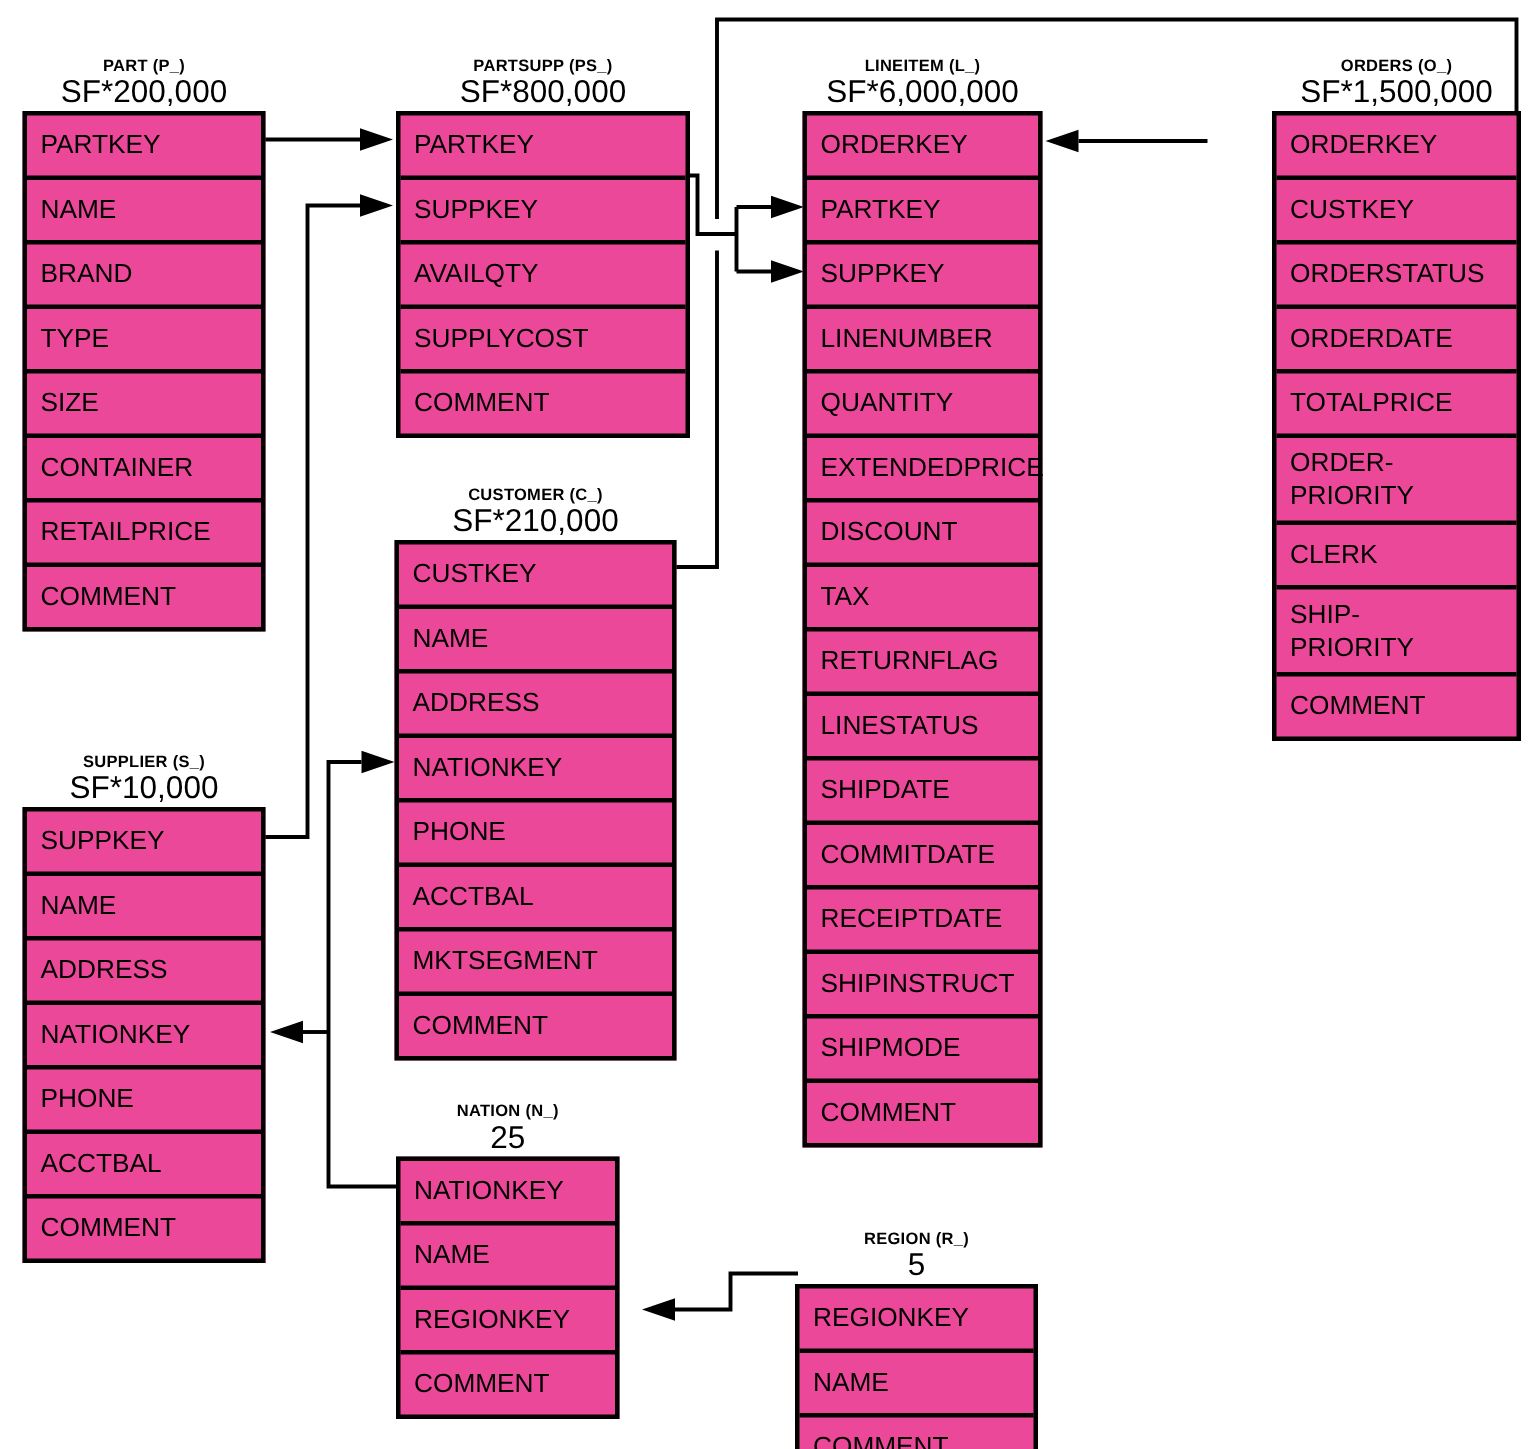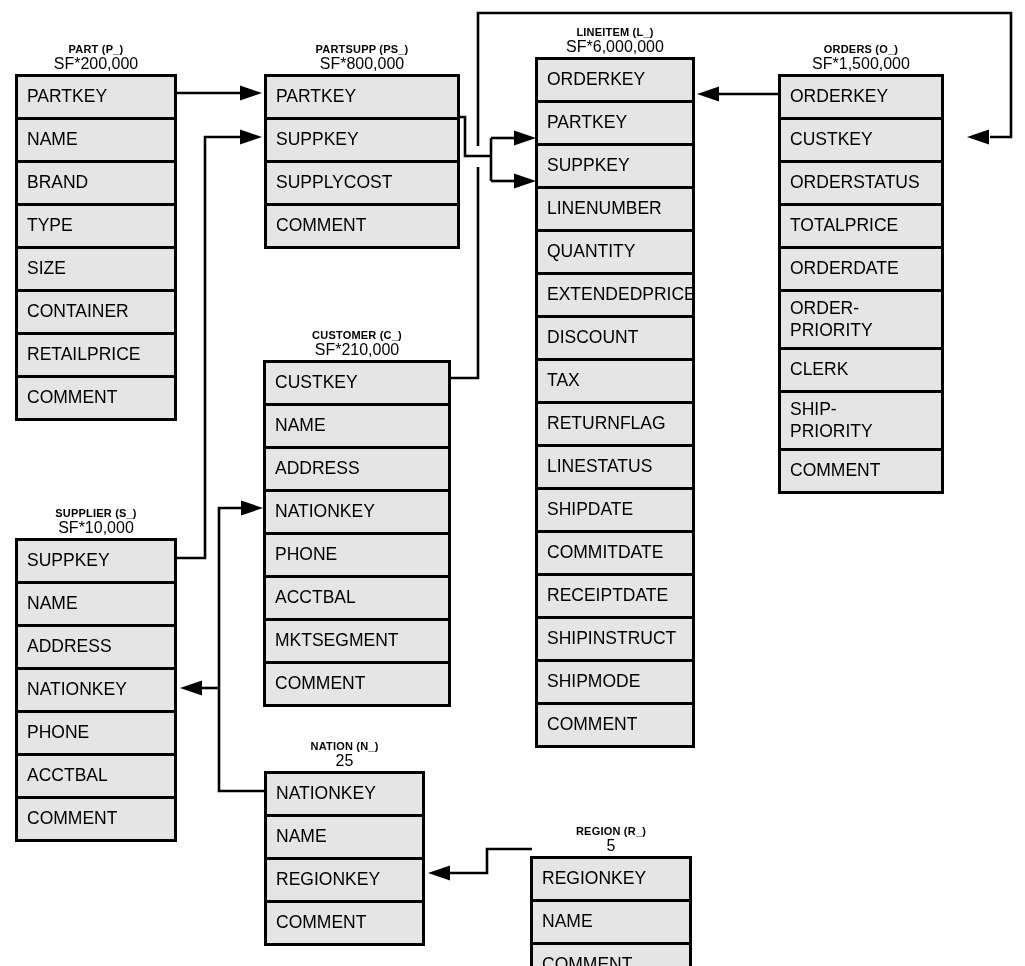--- a/index.html
+++ b/index.html
@@ -3,22 +3,22 @@
 <meta charset="utf-8">
 <style>
   html,body{margin:0;padding:0;background:#ffffff;}
   body{width:1025px;height:966px;position:relative;overflow:hidden;
        font-family:"Liberation Sans","DejaVu Sans",sans-serif;color:#000;}
   #wires{position:absolute;left:0;top:0;width:1025px;height:966px;z-index:1;}
   .table{position:absolute;z-index:2;}
   .thead{height:42px;display:flex;flex-direction:column;justify-content:flex-end;
          align-items:center;text-align:center;line-height:1.1;padding-bottom:1px;}
   .ttitle{font-weight:bold;font-size:11px;letter-spacing:0.2px;white-space:nowrap;}
-  .tcard{font-size:16px;white-space:nowrap;}
-  .tbody{border:3px solid #000;background:#e5e5e5;box-sizing:border-box;}
+  .tcard{font-size:21px;white-space:nowrap;}
+  .tbody{border:3px solid #000;background:#ec4899;box-sizing:border-box;}
   .row{border-top:3px solid #000;height:40px;display:flex;align-items:center;
        padding-left:9px;font-size:17.5px;white-space:pre-line;line-height:1.25;
        overflow:visible;letter-spacing:0px;}
   .row:first-child{border-top:none;}
   .row.tall{height:55px;}
   svg path{stroke:#000;stroke-width:2.6;fill:none;}
   svg polygon{fill:#000;stroke:none;}
 </style>
 </head>
 <body>
@@ -87,26 +87,27 @@
 </div>
 
 <div class="table" style="left:264px;top:31px;width:196px;">
   <div class="thead">
     <div class="ttitle">PARTSUPP (PS_)</div>
     <div class="tcard">SF*800,000</div>
   </div>
   <div class="tbody rows">
       <div class="row">PARTKEY</div>
       <div class="row">SUPPKEY</div>
+      <div class="row">AVAILQTY</div>
       <div class="row">SUPPLYCOST</div>
       <div class="row">COMMENT</div>
     </div>
 </div>
 
-<div class="table" style="left:535px;top:14px;width:160px;">
+<div class="table" style="left:535px;top:31px;width:160px;">
   <div class="thead">
     <div class="ttitle">LINEITEM (L_)</div>
     <div class="tcard">SF*6,000,000</div>
   </div>
   <div class="tbody rows">
       <div class="row">ORDERKEY</div>
       <div class="row">PARTKEY</div>
       <div class="row">SUPPKEY</div>
       <div class="row">LINENUMBER</div>
       <div class="row">QUANTITY</div>
@@ -117,31 +118,31 @@
       <div class="row">LINESTATUS</div>
       <div class="row">SHIPDATE</div>
       <div class="row">COMMITDATE</div>
       <div class="row">RECEIPTDATE</div>
       <div class="row">SHIPINSTRUCT</div>
       <div class="row">SHIPMODE</div>
       <div class="row">COMMENT</div>
     </div>
 </div>
 
-<div class="table" style="left:778px;top:31px;width:166px;">
+<div class="table" style="left:848px;top:31px;width:166px;">
   <div class="thead">
     <div class="ttitle">ORDERS (O_)</div>
     <div class="tcard">SF*1,500,000</div>
   </div>
   <div class="tbody rows">
       <div class="row">ORDERKEY</div>
       <div class="row">CUSTKEY</div>
       <div class="row">ORDERSTATUS</div>
+      <div class="row">ORDERDATE</div>
       <div class="row">TOTALPRICE</div>
-      <div class="row">ORDERDATE</div>
       <div class="row tall">ORDER-
 PRIORITY</div>
       <div class="row">CLERK</div>
       <div class="row tall">SHIP-
 PRIORITY</div>
       <div class="row">COMMENT</div>
     </div>
 </div>
 
 <div class="table" style="left:263px;top:317px;width:188px;">
@@ -170,21 +171,21 @@
       <div class="row">SUPPKEY</div>
       <div class="row">NAME</div>
       <div class="row">ADDRESS</div>
       <div class="row">NATIONKEY</div>
       <div class="row">PHONE</div>
       <div class="row">ACCTBAL</div>
       <div class="row">COMMENT</div>
     </div>
 </div>
 
-<div class="table" style="left:264px;top:728px;width:161px;">
+<div class="table" style="left:264px;top:728px;width:149px;">
   <div class="thead">
     <div class="ttitle">NATION (N_)</div>
     <div class="tcard">25</div>
   </div>
   <div class="tbody rows">
       <div class="row">NATIONKEY</div>
       <div class="row">NAME</div>
       <div class="row">REGIONKEY</div>
       <div class="row">COMMENT</div>
     </div>

